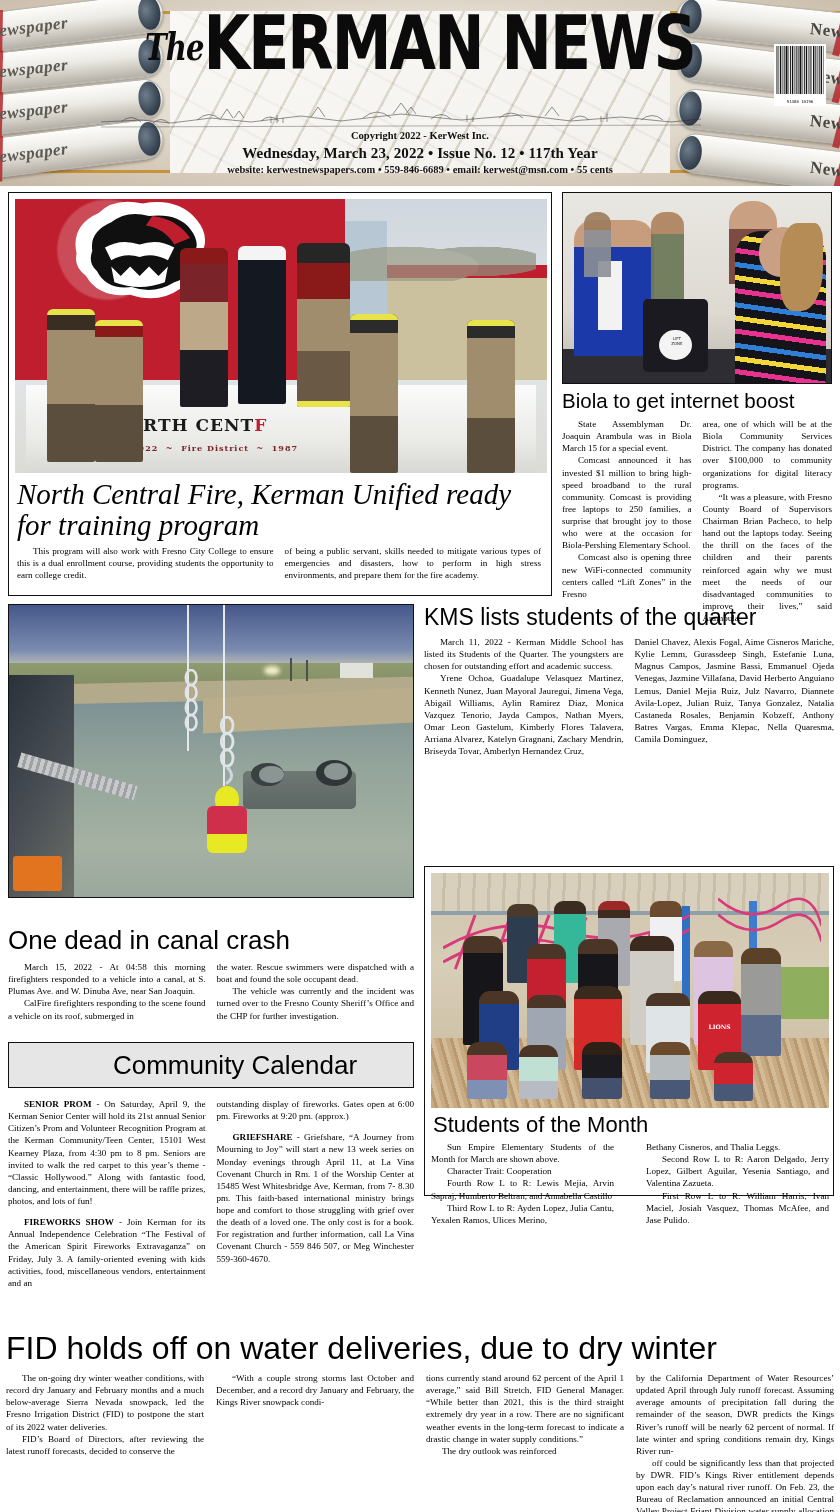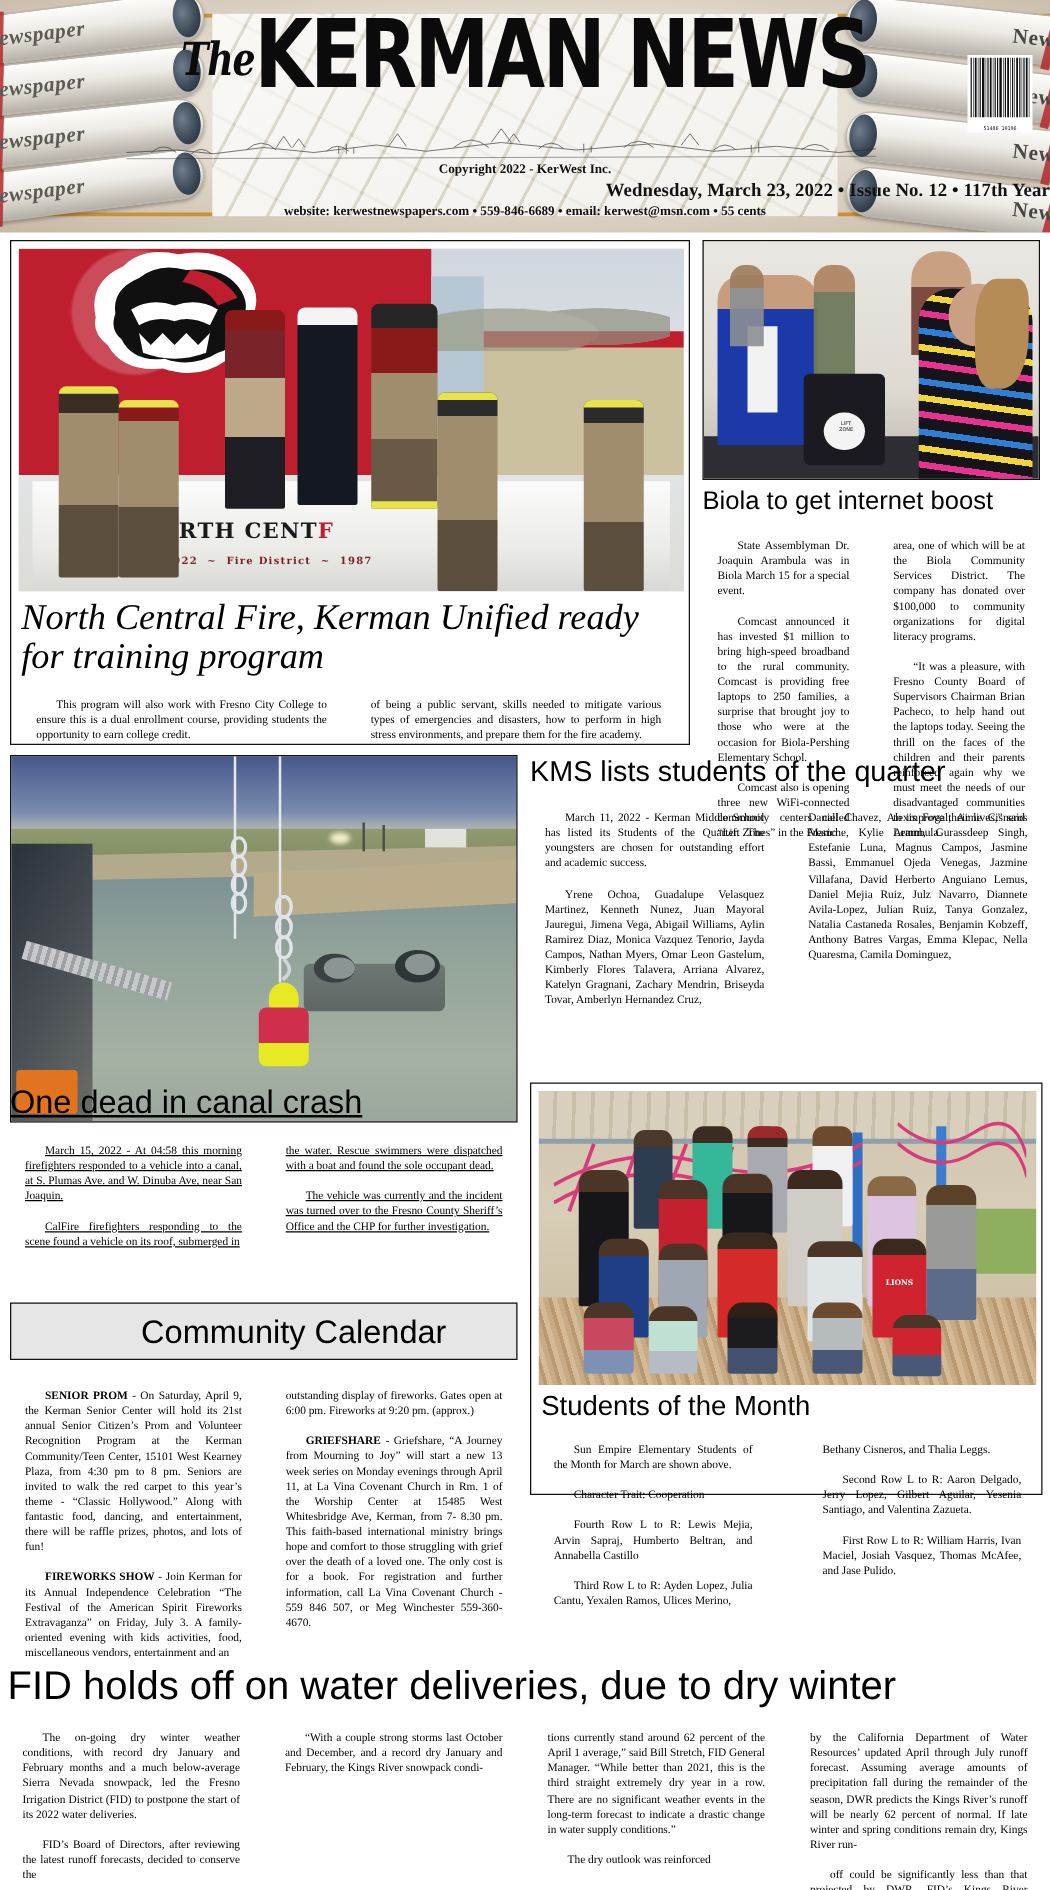--- a/index.html
+++ b/index.html
@@ -100,21 +100,21 @@
     position:absolute; left:0; right:0; bottom:8px;
     text-align:center;
     color:#111;
   }
   .mh-copy {
     font-family:"Liberation Serif", serif;
     font-weight:bold; font-size:10.5px; line-height:1.35;
   }
   .mh-date {
     font-family:"Liberation Serif", serif;
-    font-weight:bold; font-size:15px; line-height:1.35; letter-spacing:.1px;text-align:right;
+    font-weight:bold; font-size:15px; line-height:1.35; letter-spacing:.1px;
   }
   .mh-web {
     font-family:"Liberation Serif", serif;
     font-weight:bold; font-size:10.5px; line-height:1.4;
   }
   .barcode {
     position:absolute; right:14px; top:44px;
     width:52px; height:62px;
     background:#fff;
     padding:2px 2px 0 2px;
@@ -138,21 +138,21 @@
     font-weight:normal; color:#000;
   }
   .body-col {
     font-family:"Liberation Serif", serif;
     font-size:9.1px;
     line-height:1.335;
     text-align:justify;
     color:#000;
     hyphens:none;
   }
-  .body-col p { text-indent:16px; margin:12px; }
+  .body-col p { text-indent:16px; margin:0; }
   .body-col p.noind { text-indent:0; }
   .cols2 { display:flex; gap:11px; }
   .cols3 { display:flex; gap:11px; }
   .cols2 > div, .cols3 > div { flex:1 1 0; min-width:0; }
   .photo { position:relative; overflow:hidden; background:#ccc; }
 
   
   .blk { position:absolute; }
 
   
@@ -167,21 +167,21 @@
   #story2 .hd { position:absolute; left:0; top:197px; width:270px; }
   #story2 .bd { position:absolute; left:0; top:226px; width:270px; }
 
   
   #story3 { left:424px; top:604px; width:410px; }
   #story3 .hd { font-size:23px; }
   #story3 .bd { margin-top:5px; }
 
   
   #photo4 { left:8px; top:604px; width:406px; height:294px; border:1px solid #111; }
-  #story4 { left:8px; top:866px; width:406px;text-decoration:underline; }
+  #story4 { left:8px; top:925px; width:406px; }
   #story4 .hd { font-size:26px; }
   #story4 .bd { margin-top:5px; }
 
   
   #calbar { left:8px; top:1042px; width:406px; height:46px;
             background:#e6e6e6; border:1px solid #111; }
   #calbar .t { font-family:"Liberation Sans", sans-serif; font-size:26px;
                text-align:center; line-height:44px; color:#000;padding-left:48px; }
   #cal { left:8px; top:1098px; width:406px; }
 

